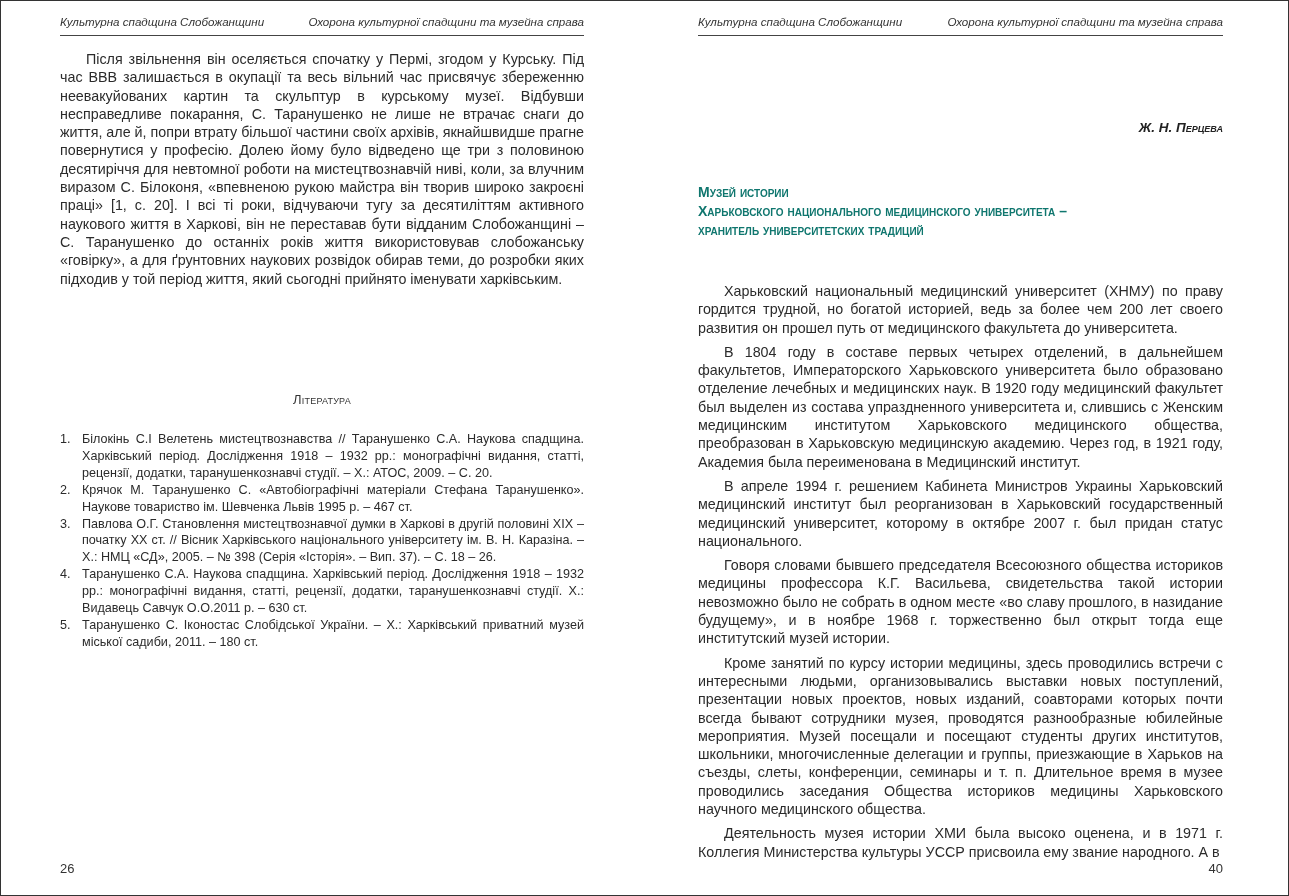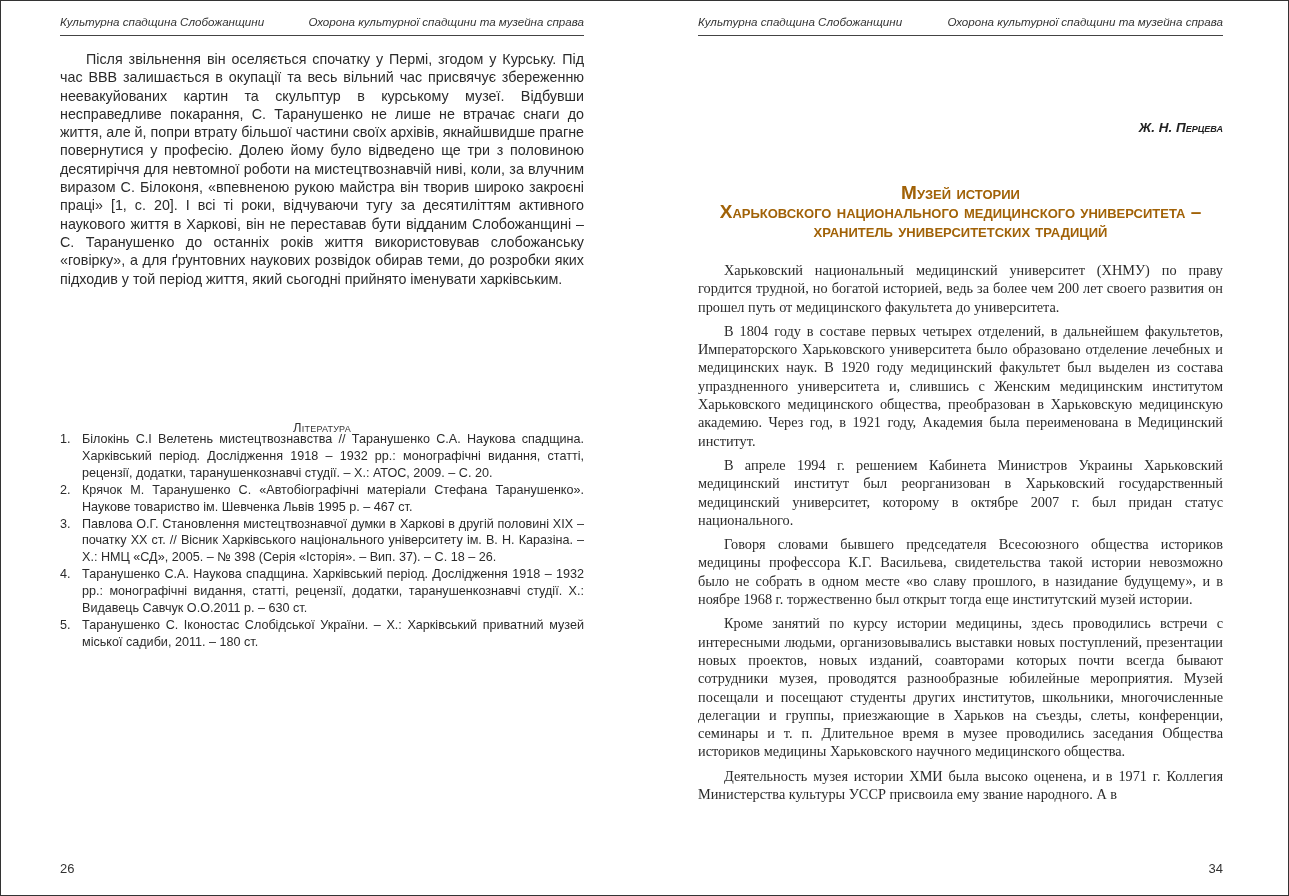--- a/index.html
+++ b/index.html
@@ -25,21 +25,21 @@
       position: absolute; left: 0; right: 0;
       font-size: 14.3px; line-height: 18.3px; text-align: justify;
       color: #2b2b2b;
     }
     .body-text p { margin: 0 0 6px 0; text-indent: 0; }
     .body-text p.indent { text-indent: 26px; }
 
     .lit-heading {
       position: absolute; left: 0; right: 0; top: 392px;
       text-align: center; font-size: 13px; color: #333;
-      font-variant: small-caps; letter-spacing: 0.2px; margin-top: 28px;
+      font-variant: small-caps; letter-spacing: 0.2px;
     }
     .references {
       position: absolute; left: 0; right: 0; top: 431px;
       margin: 0; padding: 0; list-style: none;
       font-size: 12.6px; line-height: 16.9px; color: #2b2b2b;
     }
     .references li { position: relative; padding-left: 22px; text-align: justify; }
     .references .num { position: absolute; left: 0; top: 0; }
 
     .page-number {
@@ -49,22 +49,22 @@
     .right .page-number { right: 0; }
 
     .author {
       position: absolute; right: 0; top: 120px;
       font-weight: bold; font-style: italic; font-size: 13.5px; color: #222;
       font-variant: small-caps;
       text-align: center;
     }
     .article-title {
       position: absolute; left: 0; right: 0; top: 183px;
-      text-align: center; font-weight: bold; color: #a16207;
-      font-variant: small-caps; font-size: 19px; line-height: 19px;
+      font-weight: bold; color: #0f766e;
+      font-variant: small-caps; font-size: 14px; line-height: 19px;
     }
     .article-title div { margin: 0; }
   </style>
 </head>
 <body>
 
 <div class="frame"></div>
 
 <div class="page left">
   <div class="running-head">
@@ -111,23 +111,23 @@
   </div>
 
   <div class="author">Ж. Н. Перцева</div>
 
   <div class="article-title">
     <div>Музей истории</div>
     <div>Харьковского национального медицинского университета –</div>
     <div>хранитель университетских традиций</div>
   </div>
 
-  <div class="body-text" style="top:261px;font-family:Liberation Serif, serif;">
+  <div class="body-text" style="top:282px;">
     <p class="indent">Харьковский национальный медицинский университет (ХНМУ) по праву гордится трудной, но богатой историей, ведь за более чем 200 лет своего развития он прошел путь от медицинского факультета до университета.</p>
     <p class="indent">В 1804 году в составе первых четырех отделений, в дальнейшем факультетов, Императорского Харьковского университета было образовано отделение лечебных и медицинских наук. В 1920 году медицинский факультет был выделен из состава упраздненного университета и, слившись с Женским медицинским институтом Харьковского медицинского общества, преобразован в Харьковскую медицинскую академию. Через год, в 1921 году, Академия была переименована в Медицинский институт.</p>
     <p class="indent">В апреле 1994 г. решением Кабинета Министров Украины Харьковский медицинский институт был реорганизован в Харьковский государственный медицинский университет, которому в октябре 2007 г. был придан статус национального.</p>
     <p class="indent">Говоря словами бывшего председателя Всесоюзного общества историков медицины профессора К.Г. Васильева, свидетельства такой истории невозможно было не собрать в одном месте «во славу прошлого, в назидание будущему», и в ноябре 1968 г. торжественно был открыт тогда еще институтский музей истории.</p>
     <p class="indent">Кроме занятий по курсу истории медицины, здесь проводились встречи с интересными людьми, организовывались выставки новых поступлений, презентации новых проектов, новых изданий, соавторами которых почти всегда бывают сотрудники музея, проводятся разнообразные юбилейные мероприятия. Музей посещали и посещают студенты других институтов, школьники, многочисленные делегации и группы, приезжающие в Харьков на съезды, слеты, конференции, семинары и т. п. Длительное время в музее проводились заседания Общества историков медицины Харьковского научного медицинского общества.</p>
     <p class="indent">Деятельность музея истории ХМИ была высоко оценена, и в 1971 г. Коллегия Министерства культуры УССР присвоила ему звание народного. А в</p>
   </div>
 
-  <div class="page-number">34</div>
+  <div class="page-number">40</div>
 </div>
 
 </body></html>

